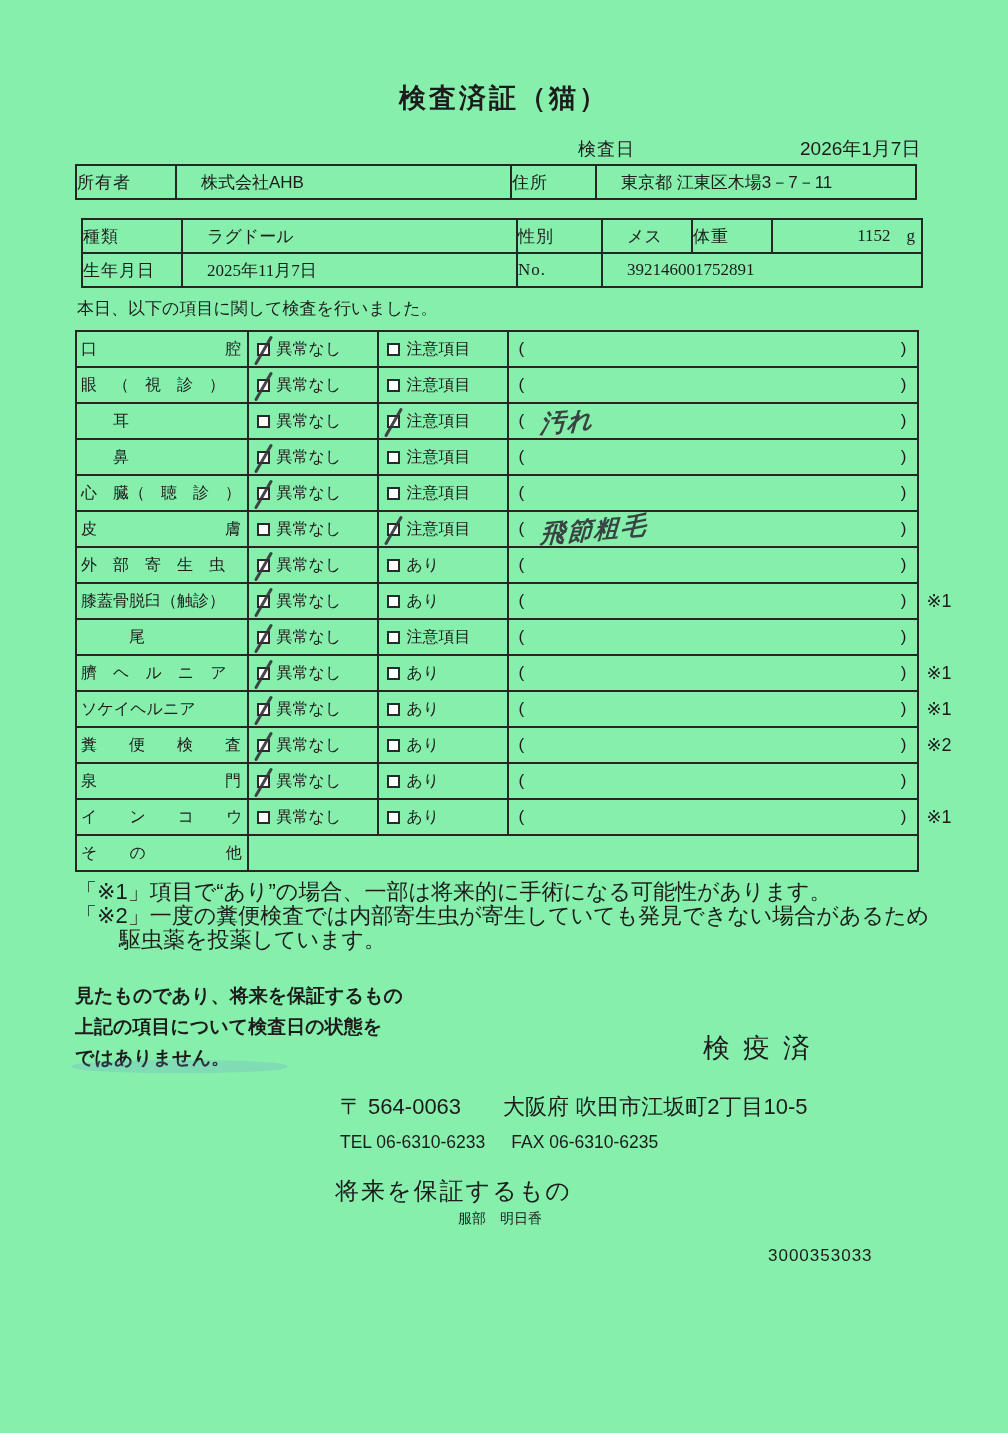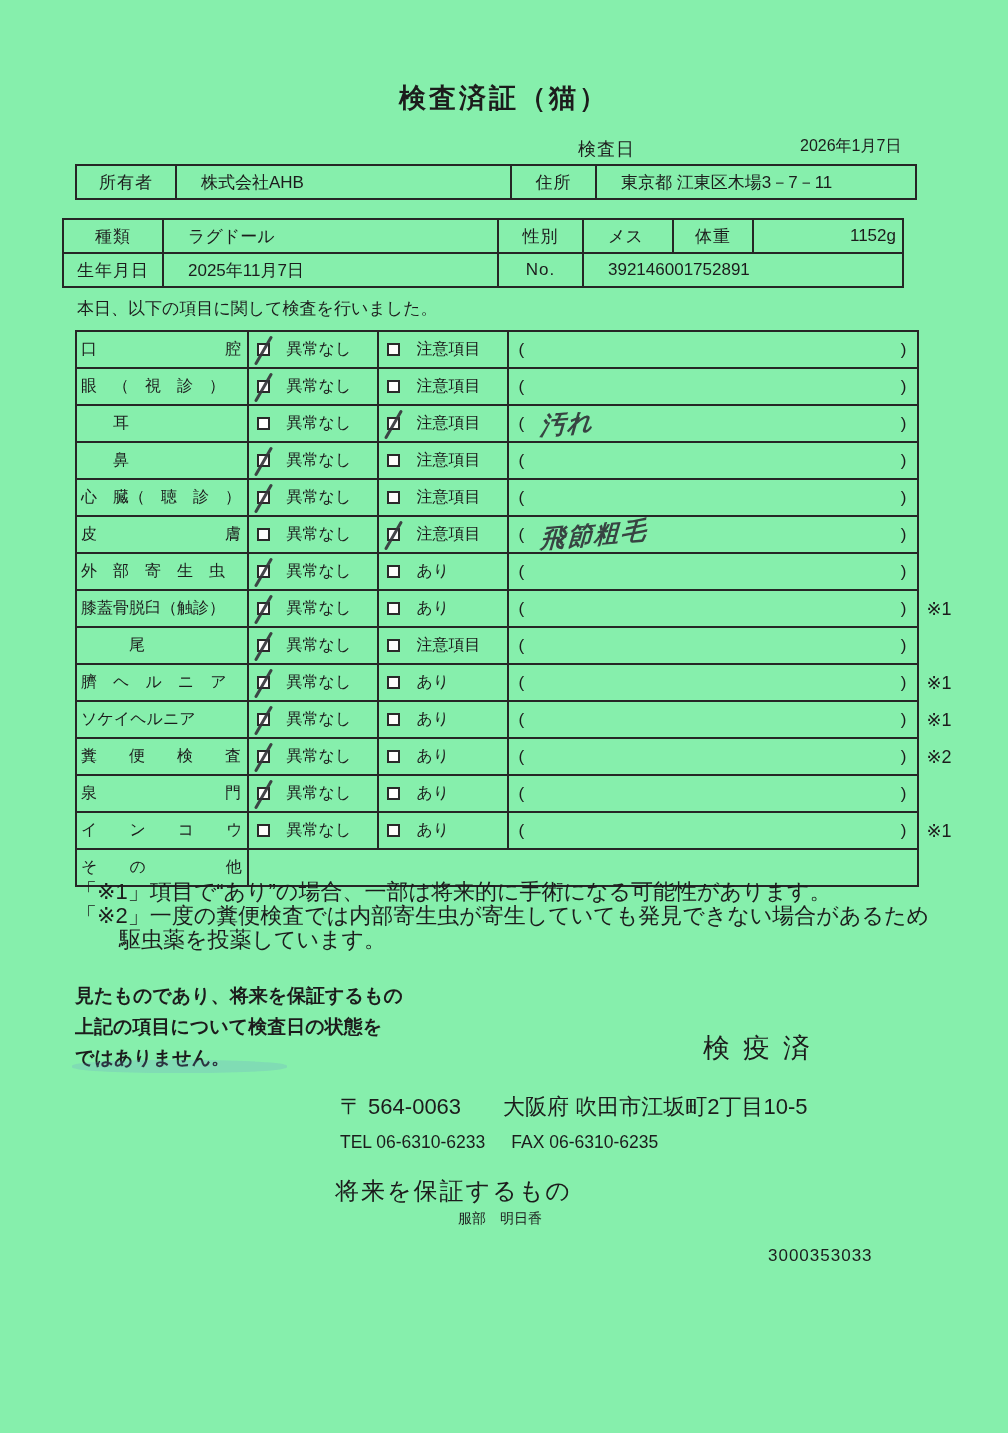--- a/index.html
+++ b/index.html
@@ -8,39 +8,39 @@
     position:relative; width:1008px; height:1433px; margin:0 auto;
     background:#86efac; color:#1c1c1c;
     font-family:"Liberation Sans","DejaVu Sans",sans-serif;
     overflow:hidden;
   }
   .abs { position:absolute; }
 
   .doc-title { top:80px; left:0; width:100%; text-align:center; font-size:27px; font-weight:bold; letter-spacing:3px; }
 
   .date-label { top:137px; left:578px; font-size:18px; letter-spacing:1px; }
-  .date-value { top:136px; left:800px; font-size:16px;text-align:right; }
+  .date-value { top:136px; left:800px; font-size:19px;text-align:right; }
 
   table { border-collapse:collapse; table-layout:fixed; }
   td { border:2px solid #262626; font-size:17px; overflow:visible; white-space:nowrap; vertical-align:middle; }
   .t-head td { height:34px; }
-  .lab { text-align:center; letter-spacing:1px; }
+  .lab { text-align:left; letter-spacing:1px; }
   .val { padding-left:24px; }
 
   .owner-table { top:164px; left:75px; }
-  .pet-table   { top:218px; left:62px; }
-
-  .weight-cell .w-inner { display:flex; justify-content:flex-end; align-items:center; padding-right:6px; }
+  .pet-table   { top:218px; left:81px;font-family:Liberation Serif, serif; }
+
+  .weight-cell .w-inner { display:flex; justify-content:flex-end; align-items:center; gap:16px; padding-right:6px; }
 
   .intro { top:297px; left:77px; font-size:17px; }
 
   .check-table { top:330px; left:75px; }
   .t-check td { height:36px; }
-  .c-item { padding:7px 4px; font-size:16px; }
-  .c-opt .opt-inner { display:flex; align-items:center; gap:17px; padding-left:8px; font-size:16px; }
+  .c-item { padding:0 4px; font-size:16px; }
+  .c-opt .opt-inner { display:flex; align-items:center; gap:7px; padding-left:8px; font-size:16px; }
   .c-note .note-inner { display:flex; align-items:center; padding:0 10px; font-size:17px; }
   .c-note .paren-close { margin-left:auto; }
   .c-ref { border:none; font-size:18px; padding-left:8px; background:transparent; }
   .c-wide { }
 
   .cb { position:relative; width:13px; height:13px; border:2px solid #2a2a2a; display:inline-block; flex:none; background:#fdfdfc; }
   .slash { position:absolute; display:block; left:3px; top:-11px; width:3px; height:33px; background:#35353b; transform:rotate(30deg); border-radius:2px; opacity:.92; }
 
   .hand {
     font-family:"DejaVu Serif","Liberation Serif",serif;

